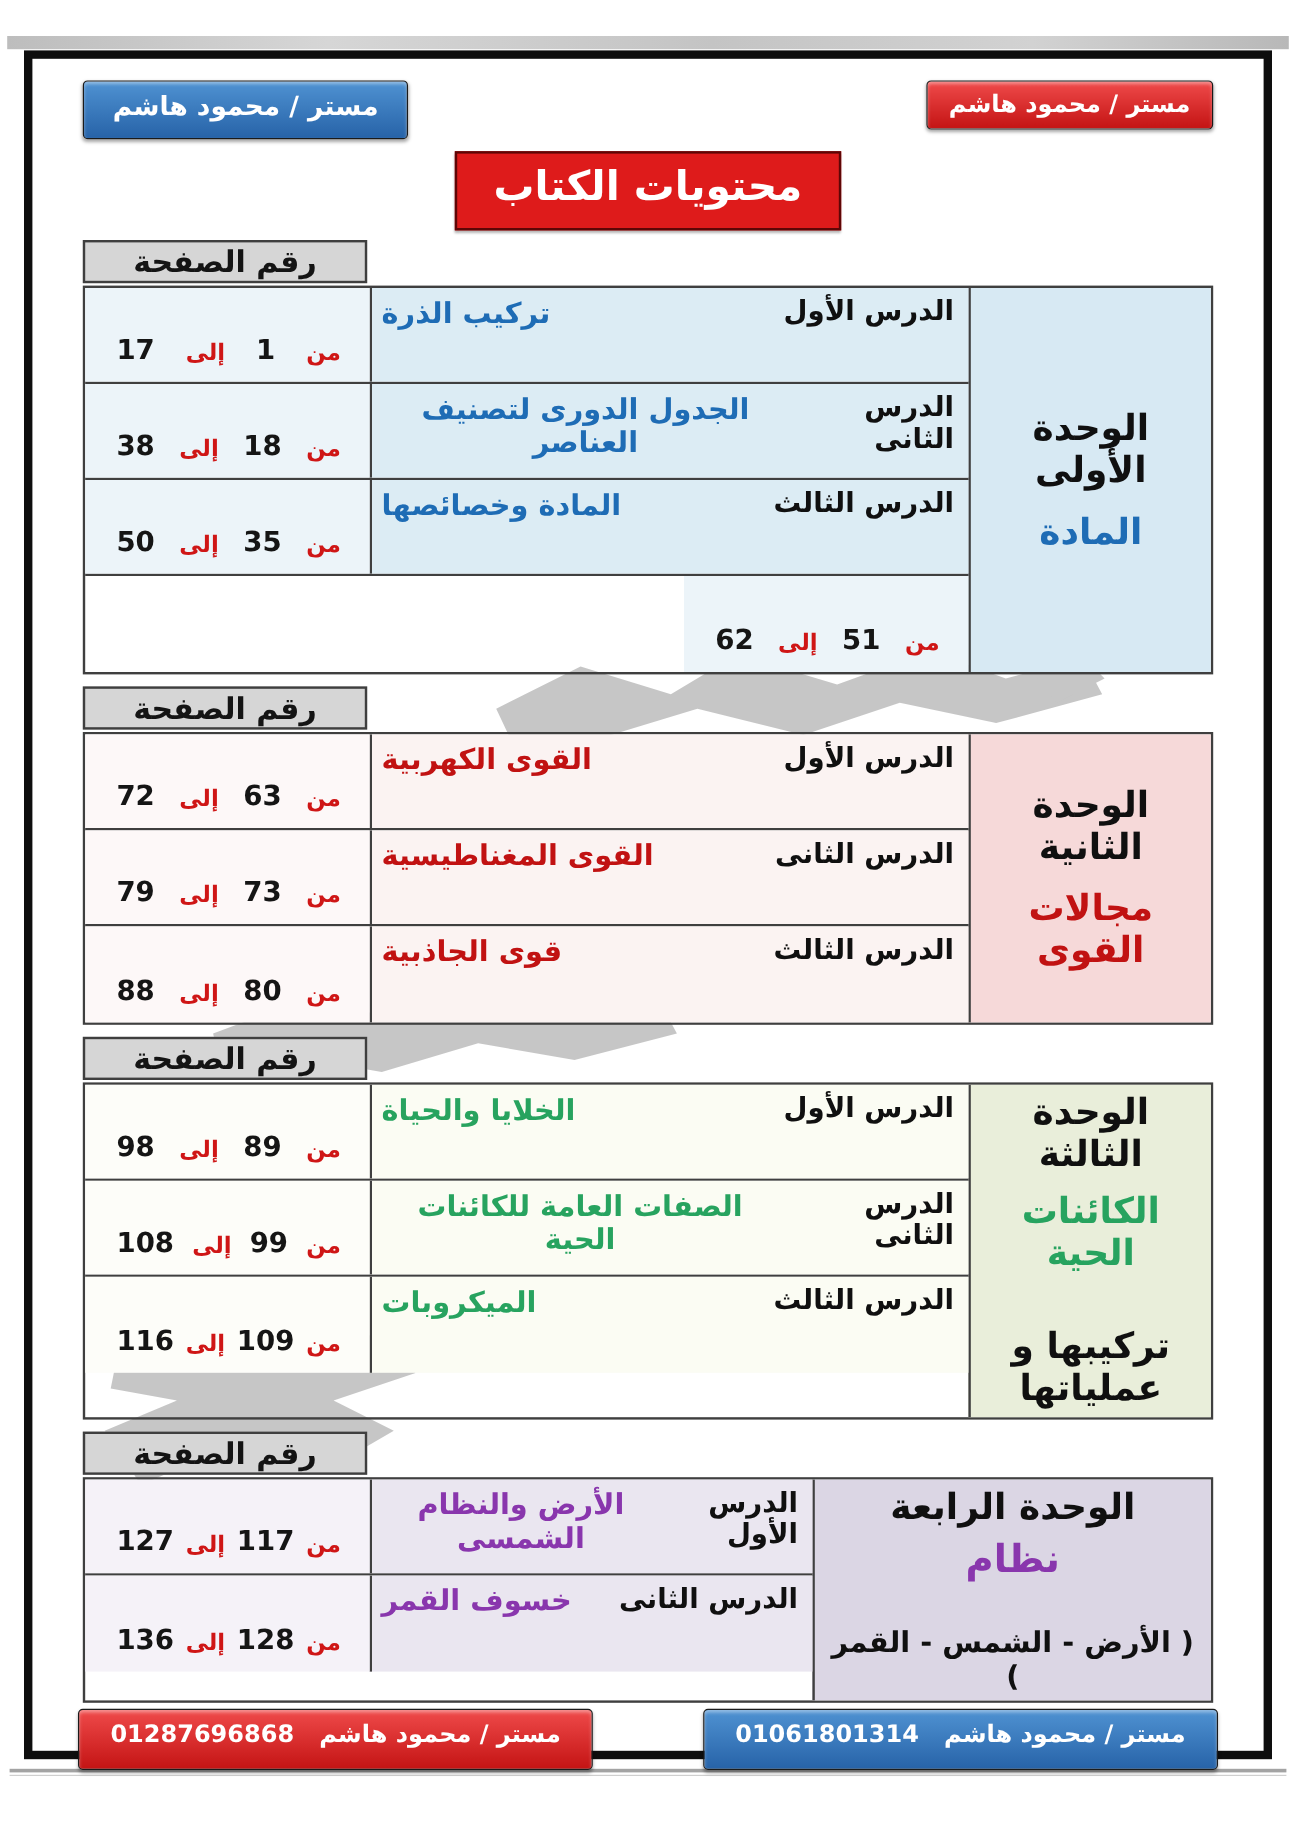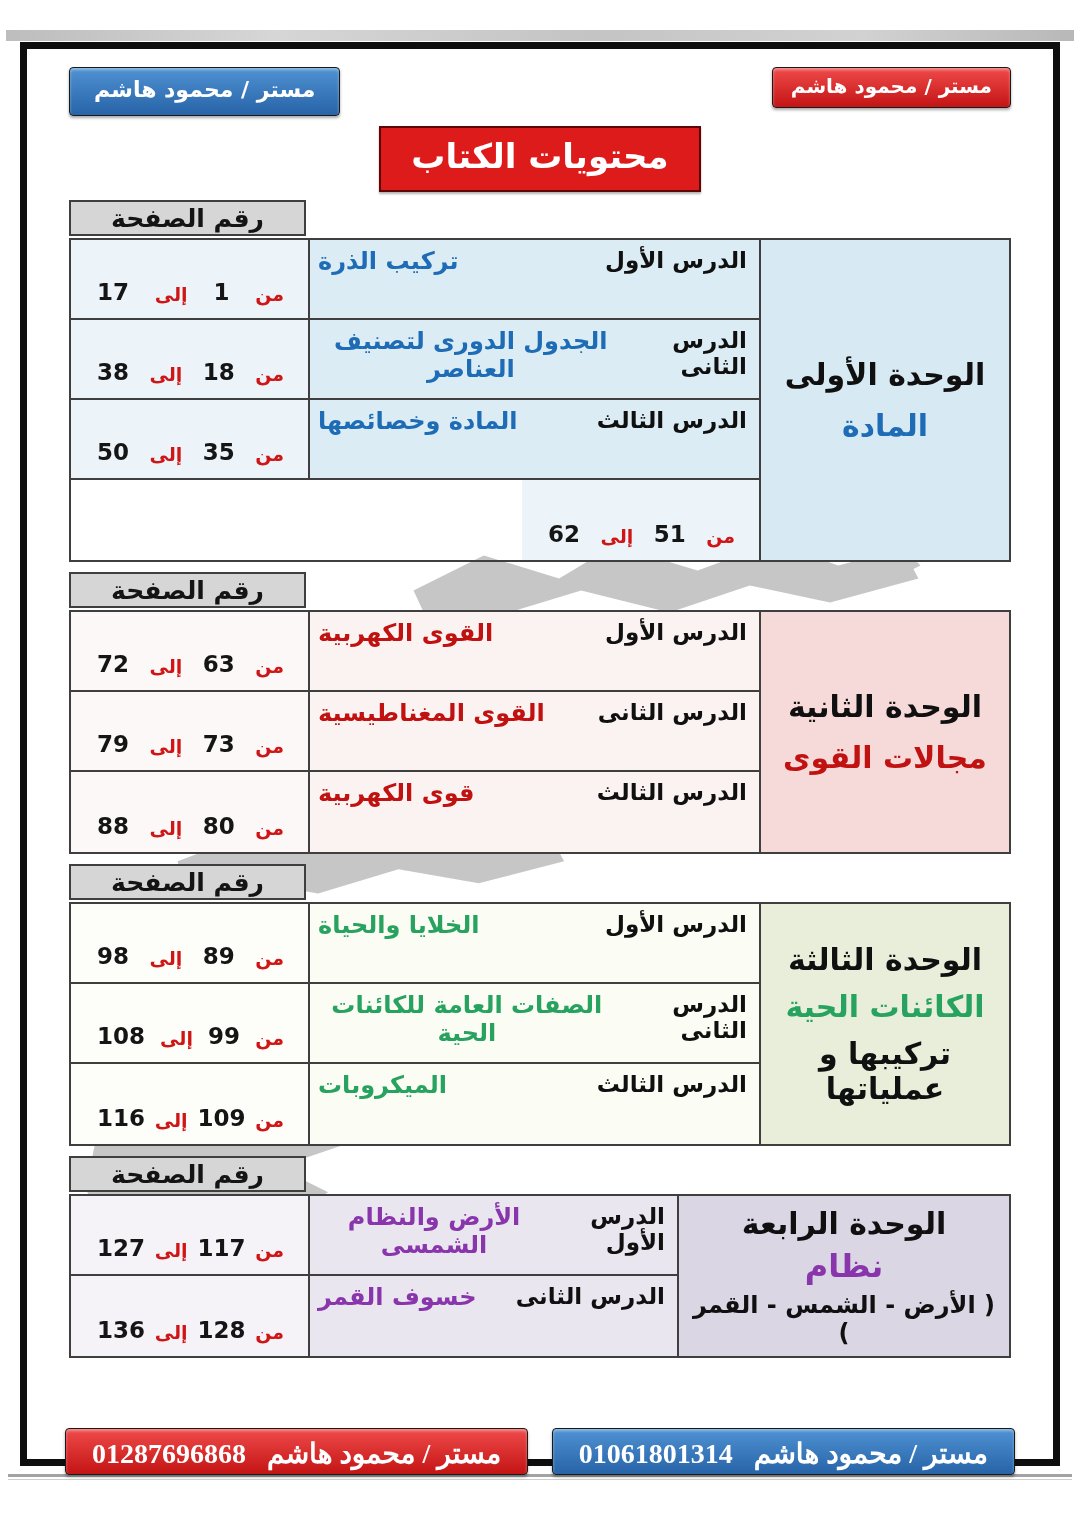--- a/index.html
+++ b/index.html
@@ -47,21 +47,21 @@
   
   .section { margin-bottom: 10px; position: relative; }
   .pn-row { display: flex; direction: ltr; }
   .pn-header {
     width: 237px; height: 36px; background: #d6d6d6; border: 2px solid #3f3f3f;
     display: flex; align-items: center; justify-content: center;
     font-size: 25px; font-weight: bold; color: #141414;
   }
   .tbl { display: flex; border: 2px solid #3f3f3f; margin-top: 2px; }
   .unit-cell {
-    width: 250px; border-left: 2px solid #3f3f3f; background: var(--unit-bg);
+    width: 202px; border-left: 2px solid #3f3f3f; background: var(--unit-bg);
     display: flex; flex-direction: column; align-items: center; justify-content: center;
     gap: 16px; text-align: center; padding: 6px;
   }
   .rows { flex: 1; display: flex; flex-direction: column; }
   .row { display: flex; min-height: 80px; border-bottom: 2px solid #3f3f3f; }
   .row:last-child { border-bottom: 0; }
   .cell-lesson {
     flex: 1; background: var(--row-bg); border-left: 2px solid #3f3f3f;
     padding: 7px 12px 9px 8px; display: flex; justify-content: space-between;
   }
@@ -70,30 +70,30 @@
   .cell-pages {
     width: 237px; background: var(--page-bg);
     display: flex; align-items: flex-end; justify-content: space-between;
     padding: 0 24px 13px 26px;
   }
   .w-from, .w-to { font-size: 19px; font-weight: bold; color: #cf1616; }
   .w-num { font-size: 23px; font-weight: bold; color: #151515; }
 
   .u-name  { font-size: 30px; font-weight: bold; color: #101010; }
   .u-topic { font-size: 30px; font-weight: bold; color: var(--accent); }
-  .u-sub   { font-size: 26px; font-weight: bold; color: #101010; }
+  .u-sub   { font-size: 26px; font-weight: bold; color: #101010; margin-top: 31px; }
   .section.s3 .unit-cell { gap: 12px; }
   .section.s3 .u-sub { font-size: 30px; letter-spacing: 1px; }
   .section.s4 .unit-cell { width: 332px; gap: 6px; }
   .section.s4 .u-topic { font-size: 32px; }
   .section.s4 .u-sub { font-size: 24px; }
 
   .footer { position: absolute; left: 38px; right: 38px; bottom: -16px;
             display: flex; justify-content: space-between; z-index: 3; }
-  .footer .badge { font-size: 28px; padding: 8px 26px 4px; font-family: Liberation Serif, serif; }
+  .footer .badge { font-size: 20px; padding: 8px 26px 17px; }
   .footer .phone { margin-right: 14px; }
 </style>
 </head>
 <body>
 
 <div class="scan-top"></div>
 <div class="scan-bottom"></div>
 
 <div class="frame">
 
@@ -205,21 +205,21 @@
             <div class="cell-pages">
               <span class="w-from">من</span>
               <span class="w-num">73</span>
               <span class="w-to">إلى</span>
               <span class="w-num">79</span>
             </div>
           </div>
           <div class="row">
             <div class="cell-lesson">
               <div class="lesson-label">الدرس الثالث</div>
-              <div class="lesson-title">قوى الكهربية</div>
+              <div class="lesson-title">قوى الجاذبية</div>
             </div>
             <div class="cell-pages">
               <span class="w-from">من</span>
               <span class="w-num">80</span>
               <span class="w-to">إلى</span>
               <span class="w-num">88</span>
             </div>
           </div>
         </div>
       </div>

